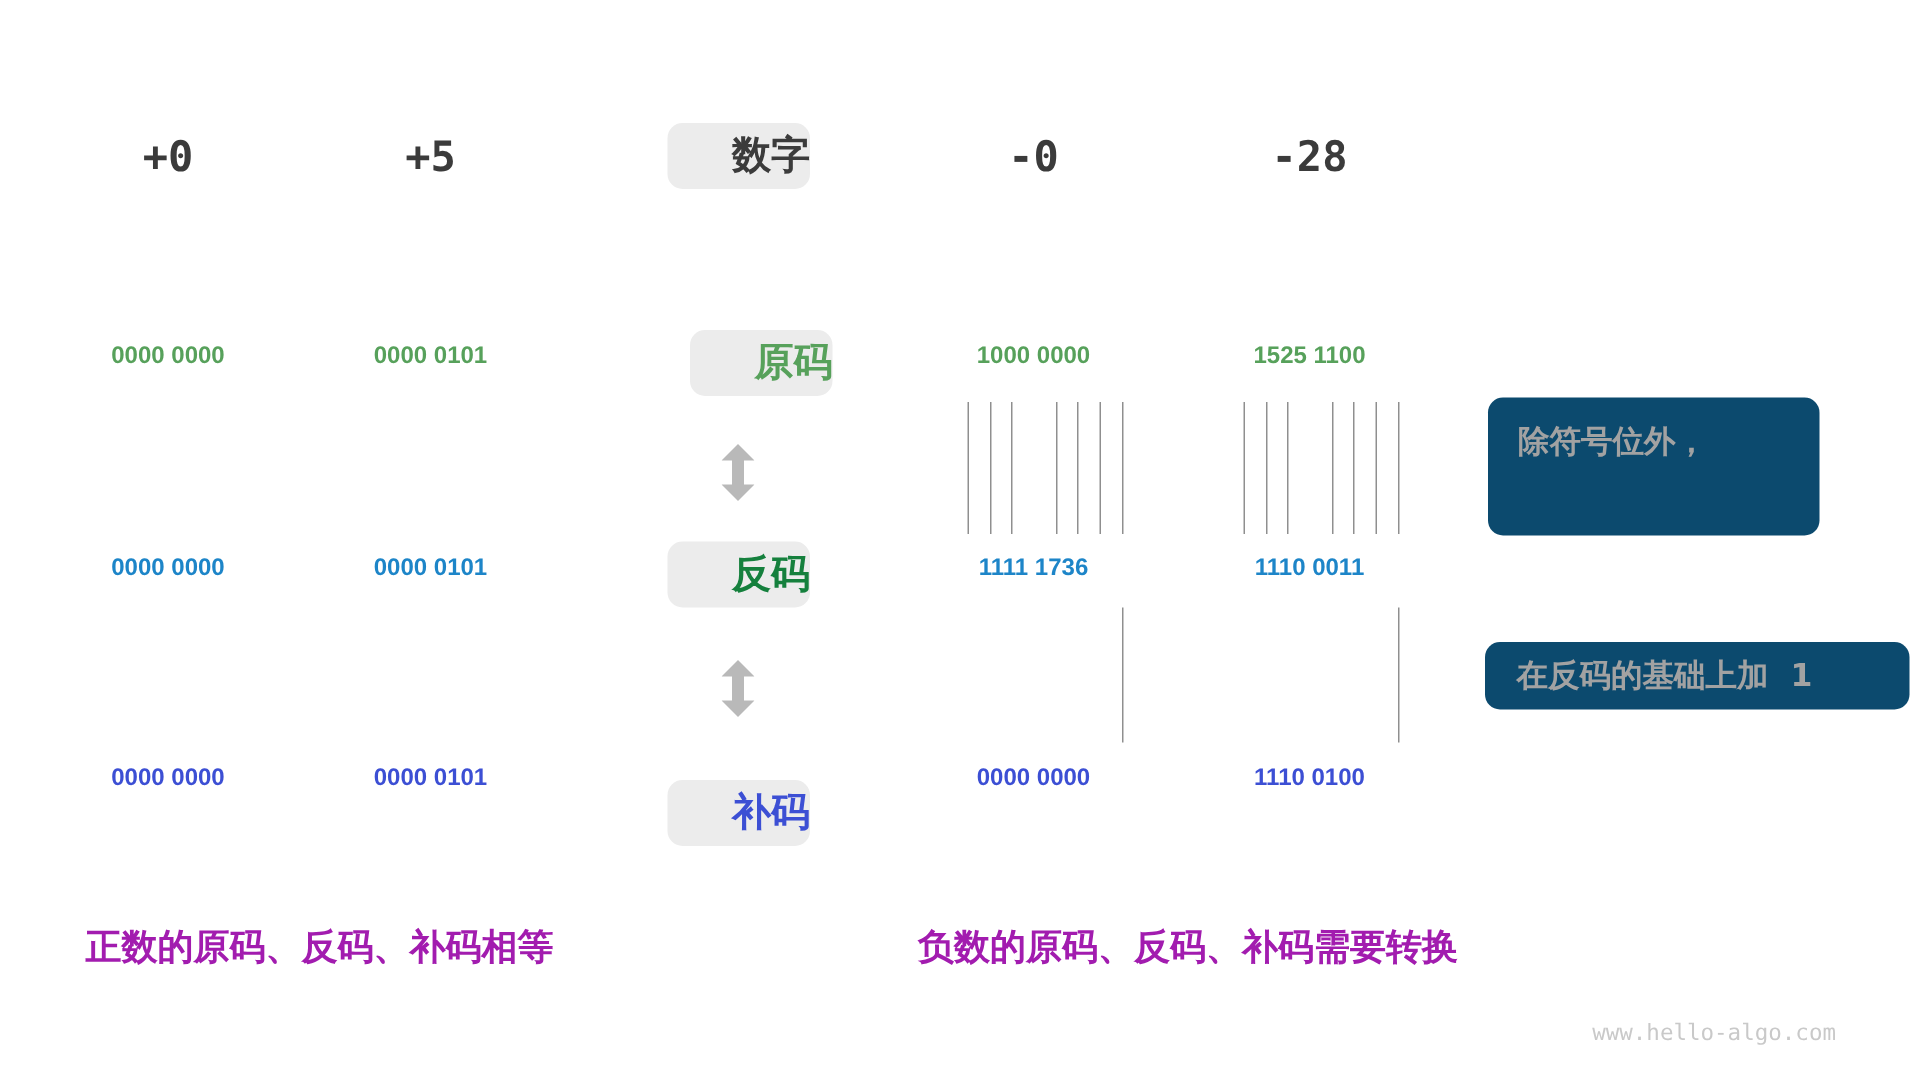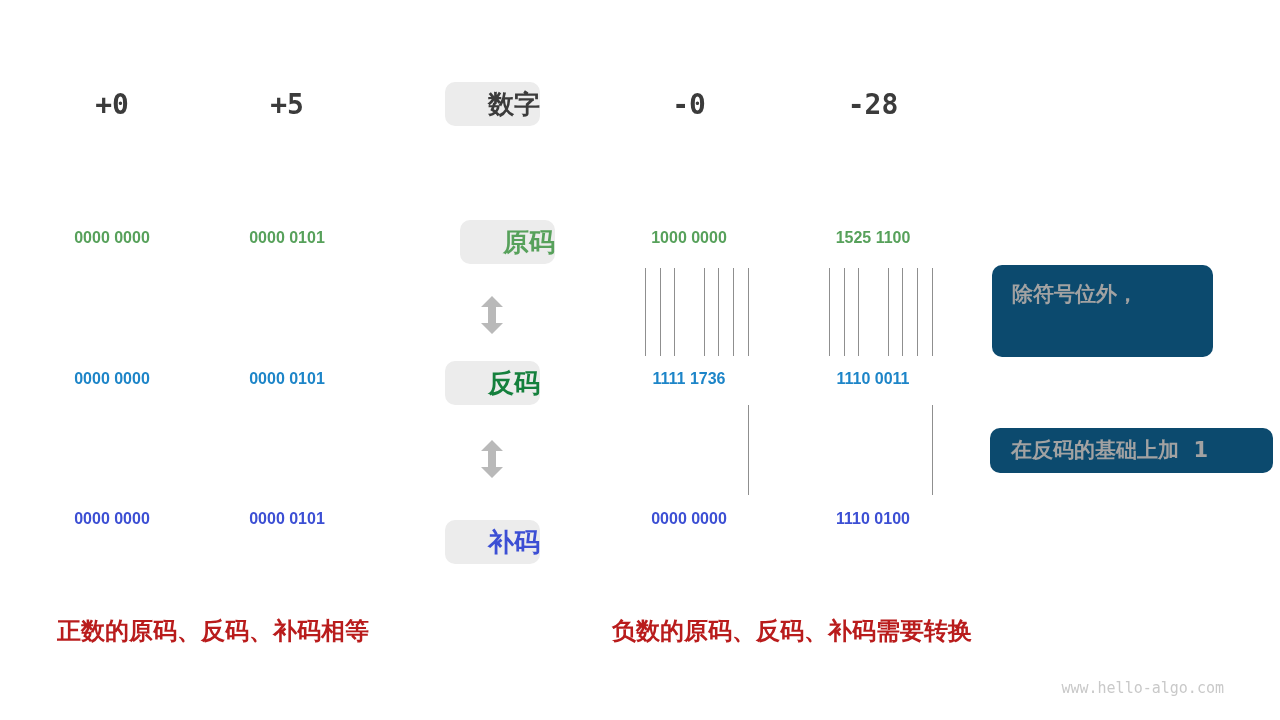--- a/index.html
+++ b/index.html
@@ -107,21 +107,21 @@
     padding-left: 21px;
     line-height: 45px;
   }
 
   
   .caption {
     position: absolute;
     top: 615px;
     font-size: 24px;
     font-weight: bold;
-    color: #b91c1c;
+    color: #a21caf;
     white-space: pre;
   }
   .caption-left  { left: 57px; }
   .caption-right { left: 612px; }
 
   
   .watermark {
     position: absolute;
     top: 679px;
     right: 56px;

